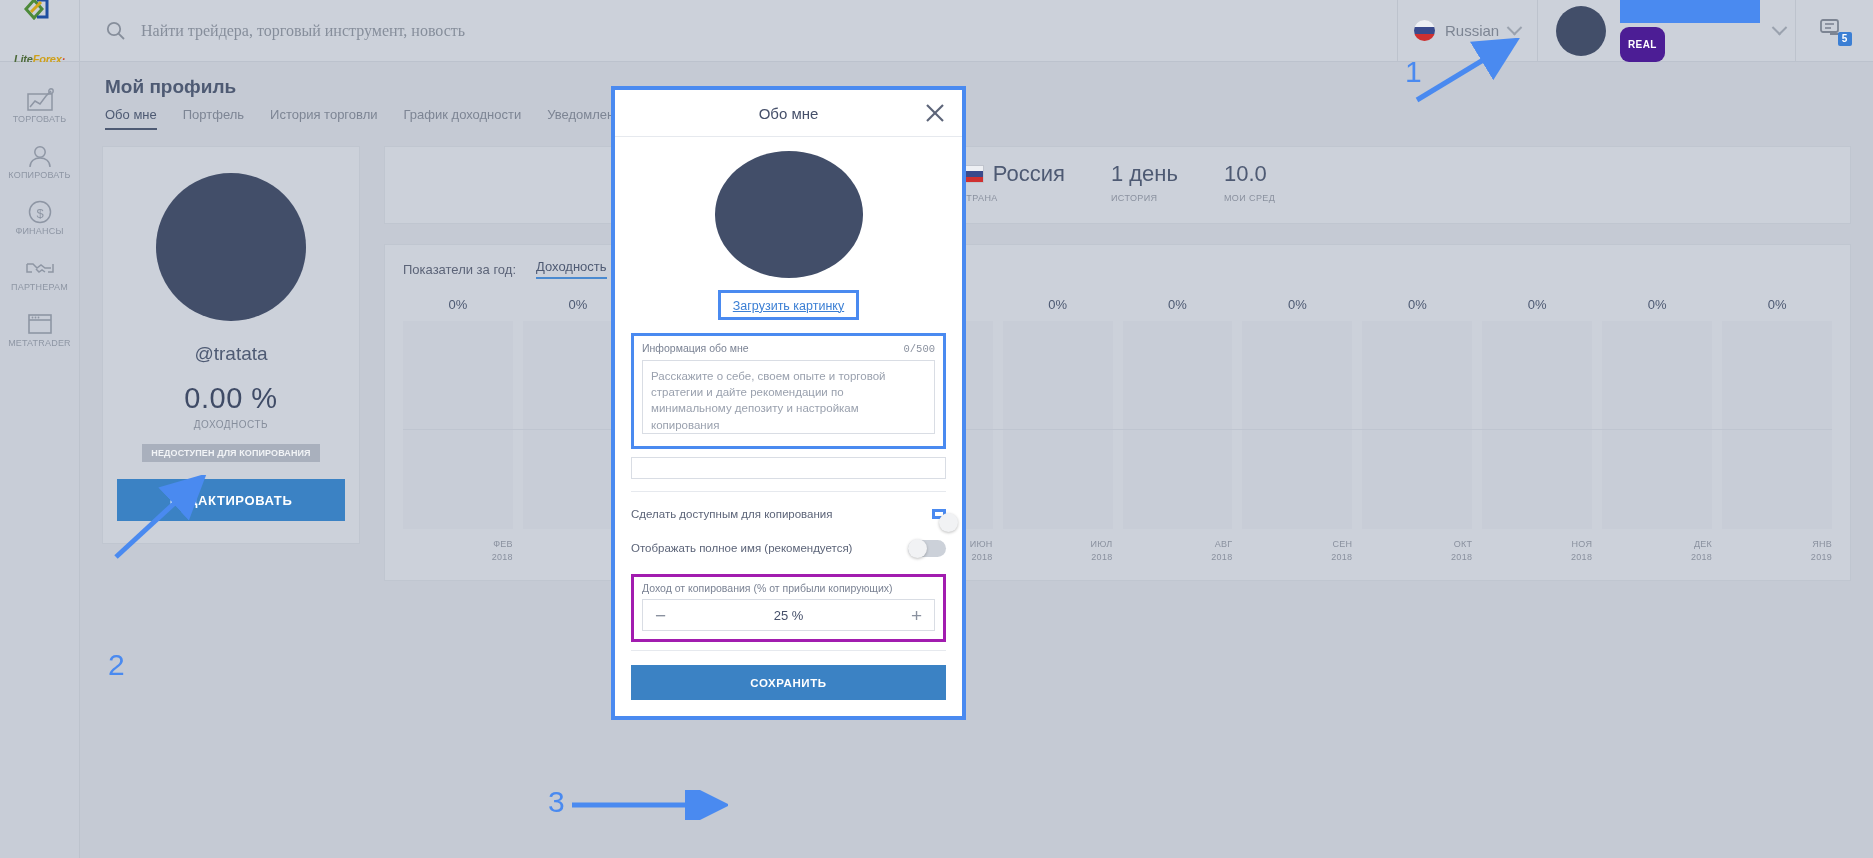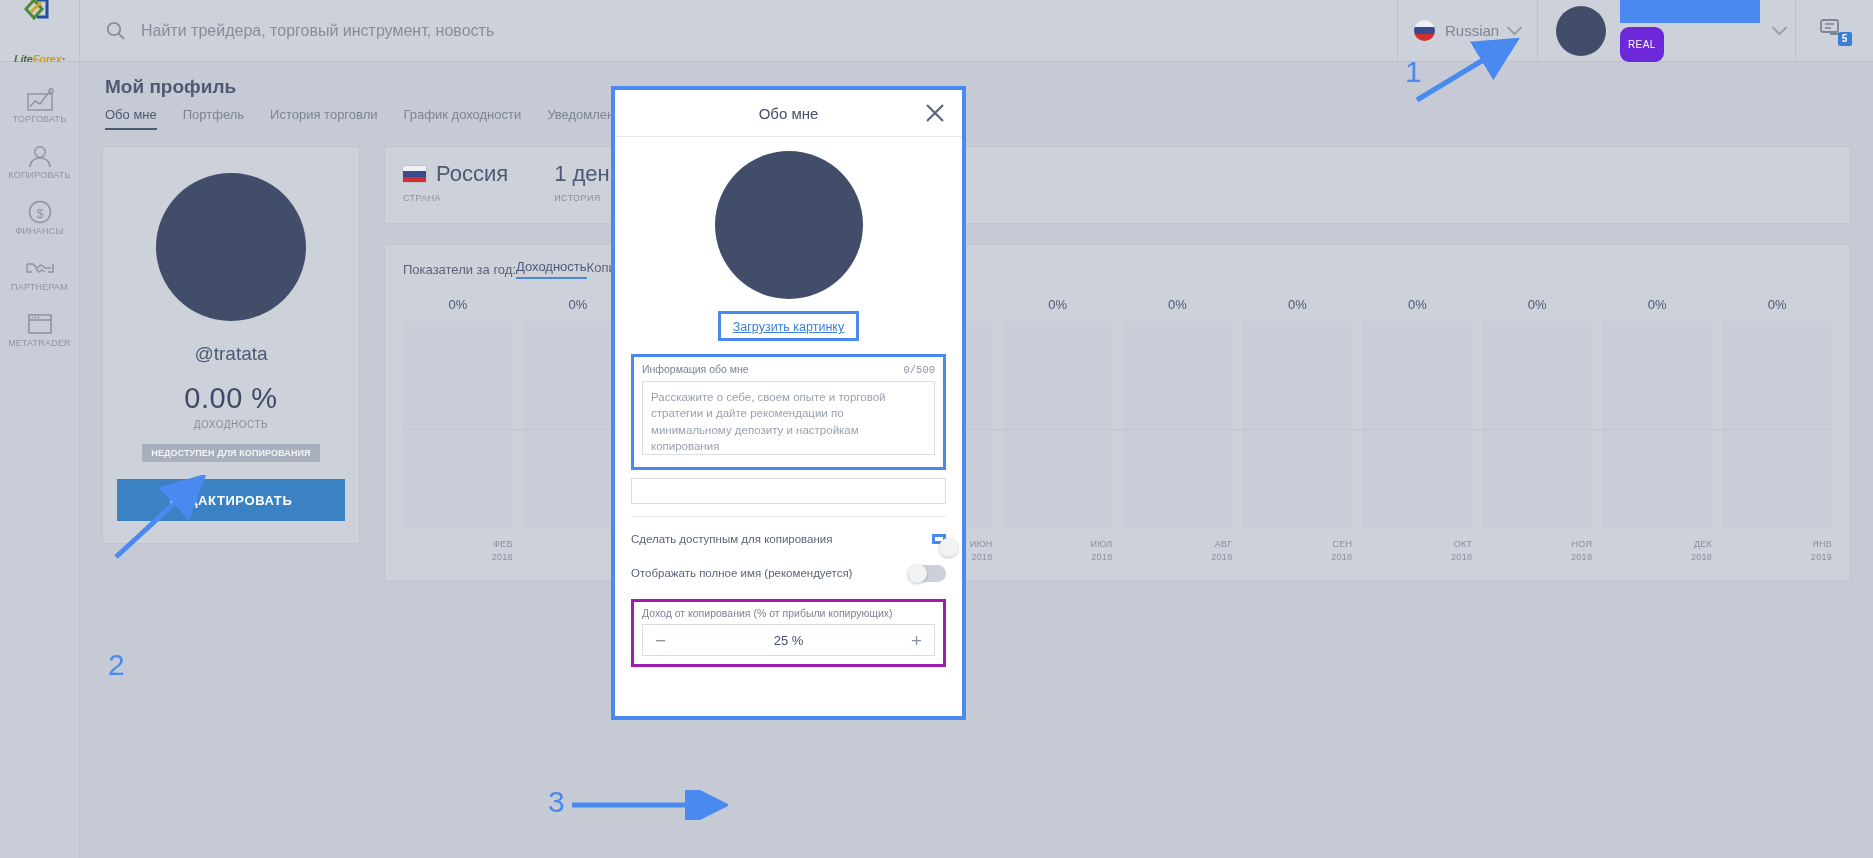--- a/index.html
+++ b/index.html
@@ -33,21 +33,21 @@
   .logo-text .lite { color: #4d6a3a; }
   .logo-text .forex { color: #cfa01a; }
   .logo-text .dot { color: #d04a2a; }
 
   .search-cell {
     flex: 1; display: flex; align-items: center; padding-left: 26px; gap: 16px;
   }
   .search-icon { width: 19px; height: 19px; flex: none; }
   .search-input {
     border: none; background: transparent; outline: none;
-    font-family: Liberation Sans, sans-serif;
+    font-family: Liberation Serif, serif;
     font-size: 16px; color: #7f8795; width: 600px;
   }
   .search-input::placeholder { color: #868e9b; }
 
   .lang-cell {
     width: 140px; display: flex; align-items: center; gap: 10px;
     border-left: 1px solid #bdc3cd; padding-left: 16px;
   }
   .flag-ru {
     width: 21px; height: 21px; border-radius: 50%; overflow: hidden; flex: none;
@@ -72,22 +72,22 @@
   }
   .acct-avatar {
     width: 50px; height: 50px; border-radius: 50%; background: #424e69; flex: none;
   }
   .acct-info { display: flex; flex-direction: column; gap: 4px; }
   .acct-name-redacted {
     width: 140px; height: 24px; background: #4a8af0;
   }
   .acct-badge {
     align-self: flex-start;
-    background: #6d28d9; color: #ffffff;
-    font-size: 10px; font-weight: normal; letter-spacing: 0.4px;
+    background: #4c1d95; color: #ffffff;
+    font-size: 10px; font-weight: bold; letter-spacing: 0.4px;
     padding: 12px 8px; border-radius: 9px;
   }
   .acct-chev { margin-left: auto; margin-right: 16px; }
 
   .msg-cell {
     width: 78px; display: flex; align-items: center; justify-content: center;
     border-left: 1px solid #bdc3cd;
   }
   .msg-icon { position: relative; width: 30px; height: 26px; }
   .msg-badge {
@@ -149,36 +149,36 @@
     font-family: "Liberation Sans", sans-serif; cursor: pointer;
   }
 
   .right-col { flex: 1; display: flex; flex-direction: column; gap: 20px; }
 
   .summary-card {
     background: #ccd1da; border: 1px solid #c0c6d0;
     padding: 14px 18px 20px;
   }
   .card-title { font-size: 13px; color: #5c6478; margin-bottom: 14px; }
-  .summary-items { display: flex; gap: 46px; align-items: flex-start; }
+  .summary-items { display: flex; gap: 46px; align-items: flex-start; justify-content: center; }
   .sum-item { display: flex; flex-direction: column; }
   .sum-top { display: flex; align-items: center; gap: 10px; }
   .sum-value { font-size: 22px; color: #4e5a73; }
   .sum-label { font-size: 9px; color: #8a919f; letter-spacing: 0.4px; margin-top: 6px; }
   .sum-flag {
     width: 23px; height: 16px; display: flex; flex-direction: column;
     box-shadow: 0 0 0 1px rgba(0,0,0,0.06);
   }
   .sum-flag i { display: block; height: 33.4%; }
 
   .chart-card {
     background: #ccd1da; border: 1px solid #c0c6d0;
     padding: 14px 18px 16px; flex: 1;
   }
-  .chart-head { display: flex; align-items: center; margin-bottom: 6px; }
+  .chart-head { display: flex; align-items: center; gap: 20px; margin-bottom: 6px; }
   .chart-head-label { font-size: 13px; color: #5c6478; }
   .chart-toggle { font-size: 13px; color: #5c6478; padding-bottom: 3px; }
   .chart-toggle.active { color: #4e5a73; border-bottom: 2px solid #4a8ad0; }
   .chart-area { display: flex; align-items: flex-end; height: 232px; gap: 10px; position: relative; margin-top: 18px; }
   .chart-col { flex: 1; display: flex; flex-direction: column; align-items: center; height: 100%; }
   .chart-pct { font-size: 13px; color: #4e5a73; margin-bottom: 9px; }
   .chart-bar { width: 100%; background: #c8cdd7; flex: 1; }
   .chart-mid {
     position: absolute; left: 0; right: 0; top: 132px; height: 1px; background: #bfc5d0;
   }
@@ -560,20 +560,24 @@
         <div class="income-outline">
           <div class="income-label">Доход от копирования (% от прибыли копирующих)</div>
           <div class="stepper">
             <button class="stepper-btn">−</button>
             <span class="stepper-value">25 %</span>
             <button class="stepper-btn">+</button>
           </div>
         </div>
       </div>
 
+      <div class="modal-foot">
+        <div class="modal-foot-divider"></div>
+        <button class="save-btn">СОХРАНИТЬ</button>
+      </div>
     </div>
   </div>
 
   <svg class="anno-arrow" style="left:1395px; top:38px;" width="130" height="70">
     <defs>
         <marker id="ah1" markerWidth="9" markerHeight="9" refX="5" refY="4.5" orient="auto">
           <path d="M0,0 L9,4.5 L0,9 z" fill="#4a8af0"></path>
         </marker>
       </defs>
     <line x1="22" y1="62" x2="108" y2="10" stroke="#4a8af0" stroke-width="5" marker-end="url(#ah1)"></line>

